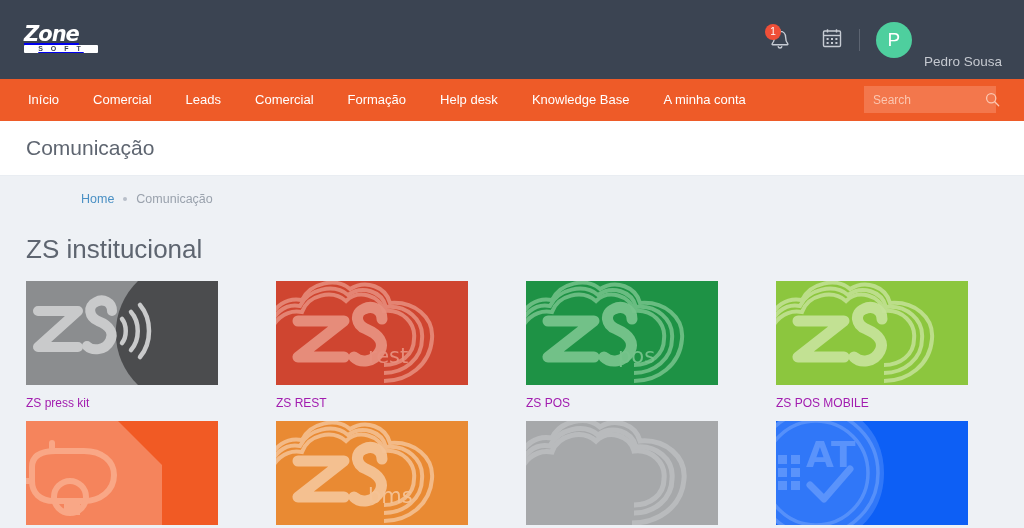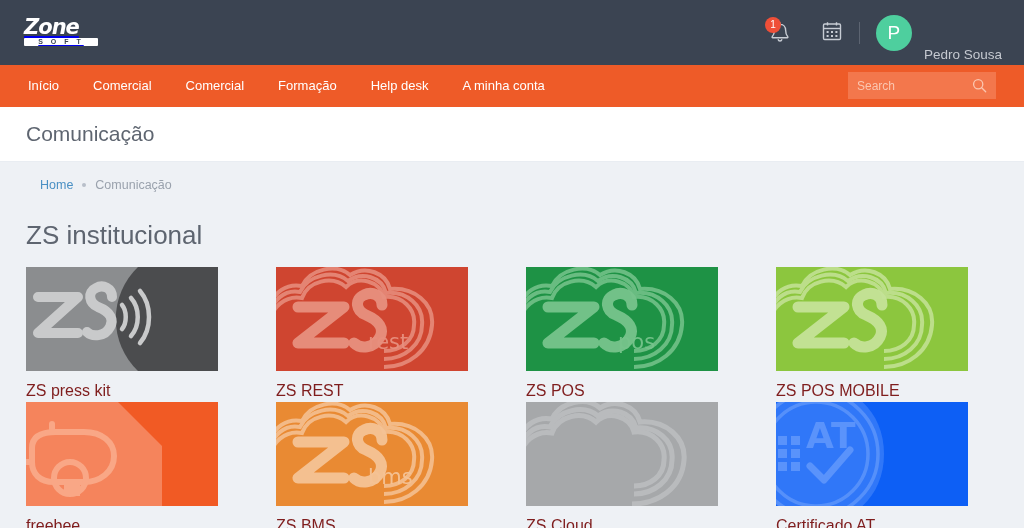--- a/index.html
+++ b/index.html
@@ -6,21 +6,21 @@
   html, body {
     width: 1024px; height: 528px;
     overflow: hidden;
     background: #eef1f5;
     font-family: "Liberation Sans", sans-serif;
   }
 
   
   .topbar {
     position: relative;
-    height: 65px;
+    height: 79px;
     background: #3b4452;
     display: flex;
     align-items: center;
     padding: 0 22px 0 24px;
     justify-content: flex-end;
   }
   .logo {
     width: 78px; height: 30px;
     position: relative;
     display: block;
@@ -113,21 +113,21 @@
     padding: 0 17px;
     line-height: 42px;
     white-space: nowrap;
     text-decoration: none;
   }
   .navitem:first-child { padding-left: 12px; }
   .search-box {
     position: absolute;
     right: 28px;
     top: 7px;
-    width: 148px;
+    width: 132px;
     height: 27px;
     background: #f3774c;
     display: flex;
     align-items: center;
     padding: 0 9px;
   }
   .search-input {
     border: none;
     outline: none;
     background: transparent;
@@ -154,20 +154,21 @@
     font-weight: normal;
   }
 
   
   .crumbband {
     height: 46px;
     display: flex;
     align-items: center;
     padding-left: 40px;
     background: #eef1f5;
+    margin-left: 41px;
   }
   .crumb-link {
     color: #4a90c4;
     font-size: 12.5px;
     text-decoration: none;
   }
   .crumb-dot {
     width: 4px; height: 4px; border-radius: 50%;
     background: #b8bfc9;
     margin: 0 9px;
@@ -193,23 +194,23 @@
     row-gap: 0px;
   }
   .card { width: 196px; }
   .tile {
     width: 192px; height: 104px;
     position: relative;
     overflow: hidden;
   }
   .tile svg { position: absolute; top:0; left:0; }
   .cardlabel {
-    font-size: 16px;
-    color: #7f1d1d;
-    padding: 11px 0 2px 0;
+    font-size: 12px;
+    color: #a21caf;
+    padding: 11px 0 11px 0;
     display: block;
   }
 </style>
 </head>
 <body>
 
 <div class="topbar">
 
   <a class="logo" href="#">
     <span class="logo-word">Zone</span>
@@ -248,23 +249,25 @@
     <div class="divider-v"></div>
 
     <div class="avatar">P</div>
     <div class="username">Pedro Sousa</div>
   </div>
 </div>
 
 <div class="navbar">
   <a class="navitem" href="#">Início</a>
   <a class="navitem" href="#">Comercial</a>
+  <a class="navitem" href="#">Leads</a>
   <a class="navitem" href="#">Comercial</a>
   <a class="navitem" href="#">Formação</a>
   <a class="navitem" href="#">Help desk</a>
+  <a class="navitem" href="#">Knowledge Base</a>
   <a class="navitem" href="#">A minha conta</a>
 
   <div class="search-box">
     <input class="search-input" type="text" placeholder="Search" style="">
     <span class="search-ico">
       <svg width="15" height="15" viewBox="0 0 15 15">
         <circle cx="6.2" cy="6.2" r="4.6" fill="none" stroke="#fbc6b0" stroke-width="1.3"></circle>
         <path d="M9.7 9.7l4 4" stroke="#fbc6b0" stroke-width="1.3" stroke-linecap="round"></path>
       </svg>
     </span>

